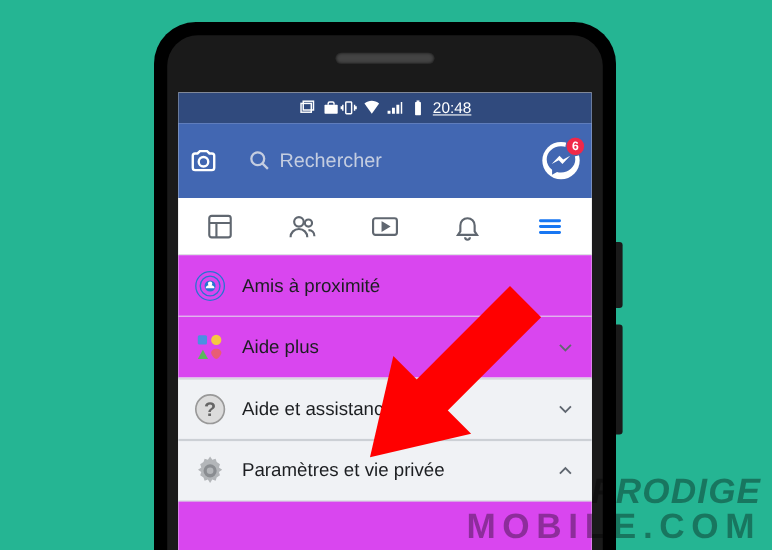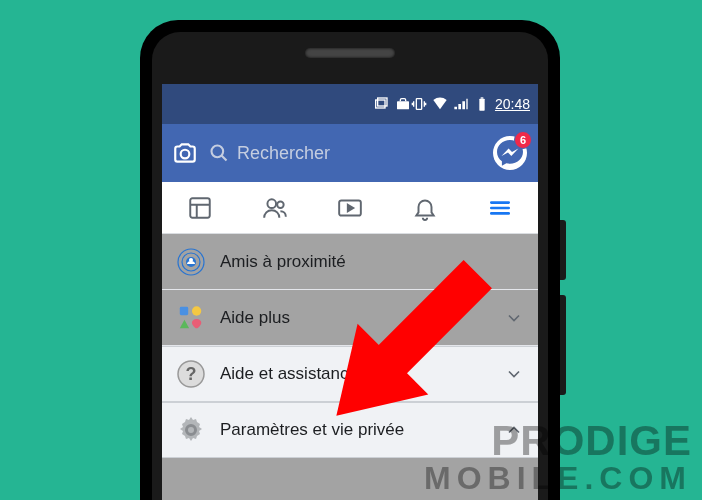--- a/index.html
+++ b/index.html
@@ -52,40 +52,40 @@
   .screen {
     position: absolute;
     top: 52px;
     left: 10px;
     right: 10px;
     bottom: 52px;
     background: #fff;
     overflow: hidden;
   }
   .status-bar {
-    height: 40px;
+    height: 28px;
     background: #304a7d;
     color: #fff;
     display: flex;
     align-items: center;
-    justify-content: flex-end;
+    justify-content: center;
     padding: 0 8px;
     font-size: 14px;
     text-decoration: underline;
   }
   .status-left, .status-right { display: flex; align-items: center; gap: 6px; }
   .status-right { gap: 5px; }
   .ico { width: 16px; height: 16px; }
   .header {
-    height: 58px;
+    height: 68px;
     background: #4267b2;
     display: flex;
     align-items: center;
     padding: 0 10px;
-    gap: 11px;
+    gap: 28px;
   }
   .camera-ico { width: 26px; height: 26px; }
   .search-box {
     flex: 1;
     display: flex;
     align-items: center;
     gap: 8px;
     color: #c4cde0;
     font-size: 18px;
   }
@@ -124,21 +124,21 @@
     color: #606770;
   }
   .tab.active { color: #1877f2; }
   .tab svg { width: 26px; height: 26px; }
   .menu-list { background: #f0f2f5; }
   .menu-item {
     display: flex;
     align-items: center;
     padding: 0 14px;
     height: 56px;
-    background: #a3a3a3;
+    background: #d946ef;
     border-bottom: 1px solid #e4e6eb;
     gap: 14px;
     font-size: 17px;
     color: #1c1e21;
   }
   .menu-item.section {
     background: #f0f2f5;
     border-top: 1px solid #ccd0d5;
     border-bottom: 1px solid #ccd0d5;
   }
@@ -155,21 +155,21 @@
   .watermark {
     position: absolute;
     right: 10px;
     bottom: 6px;
     font-family: Arial, sans-serif;
     color: rgba(0,0,0,0.35);
     z-index: 20;
     text-align: right;
     line-height: 1;
   }
-  .watermark .l1 { font-size: 42px; font-weight: 900; letter-spacing: 1px; }
+  .watermark .l1 { font-size: 32px; font-weight: 900; letter-spacing: 1px; font-style: italic;}
   .watermark .l2 { font-size: 32px; font-weight: 900; letter-spacing: 6px; }
 </style>
 </head>
 <body>
 
 <div class="phone">
   <div class="phone-btn btn1"></div>
   <div class="phone-btn btn2"></div>
   <div class="phone-inner">
     <div class="speaker"></div>

